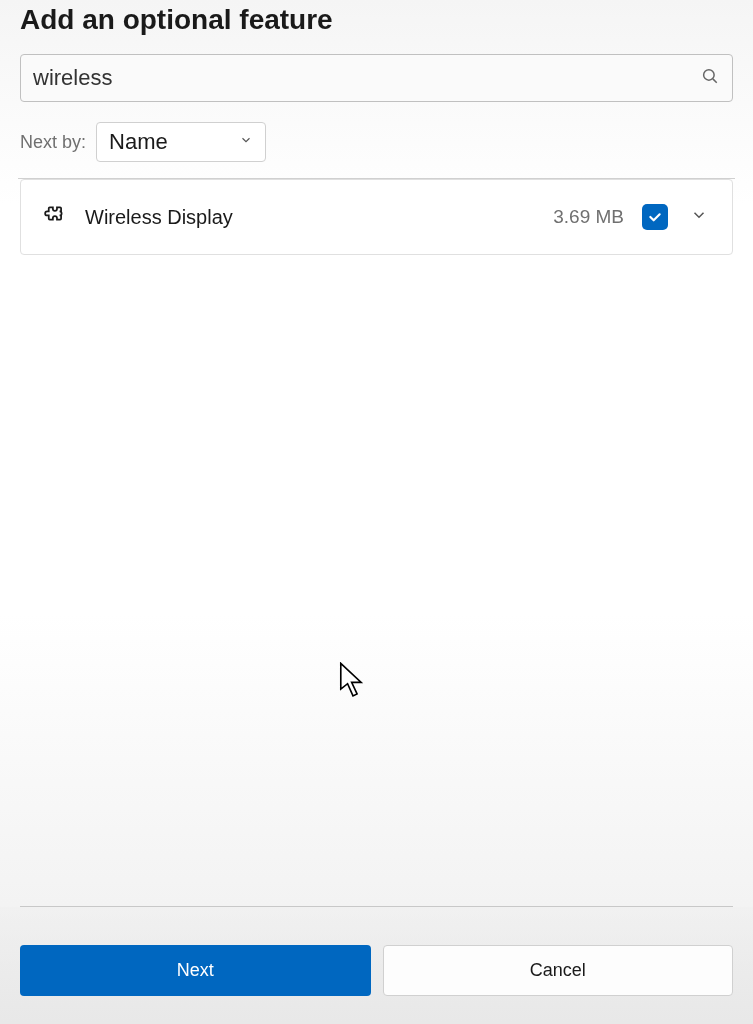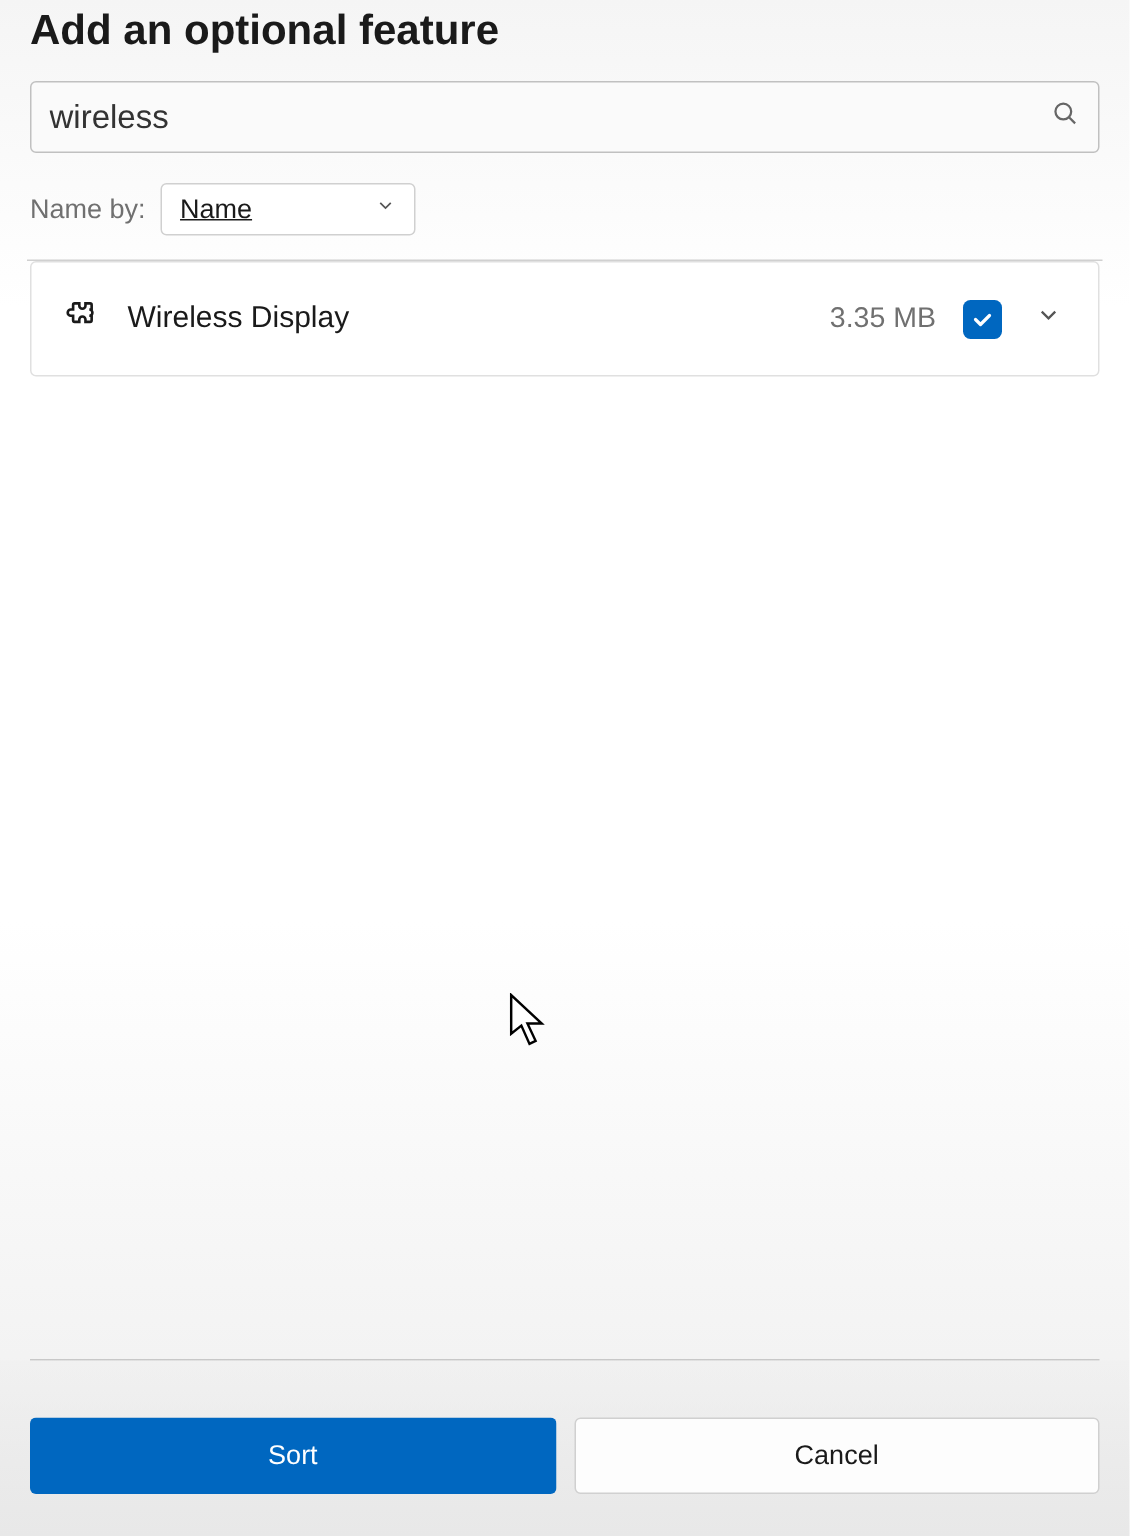--- a/index.html
+++ b/index.html
@@ -67,23 +67,22 @@
       align-items: center;
       justify-content: space-between;
       padding: 6px 12px;
       border: 1px solid #d0d0d0;
       border-radius: 4px;
       background: #ffffff;
       min-width: 170px;
       cursor: pointer;
     }
     .sort-value {
-      font-size: 18px;
-      color: #1a1a1a;
-      text-decoration: underline;
+      font-size: 22px;
+      color: #1a1a1a;
     }
     .result-count {
       font-size: 19px;
       color: #1a1a1a;
       margin-bottom: 10px;
     }
     .divider {
       height: 1px;
       background: #d0d0d0;
       margin: 0 -2px 0 -2px;
@@ -176,21 +175,21 @@
     <input class="search-input" type="text" value="wireless" style="">
     <span class="search-icon">
       <svg width="18" height="18" viewBox="0 0 24 24" fill="none" stroke="currentColor" stroke-width="2">
         <circle cx="10.5" cy="10.5" r="7"></circle>
         <line x1="21" y1="21" x2="15.8" y2="15.8"></line>
       </svg>
     </span>
   </div>
 
   <div class="sort-row">
-    <span class="sort-label">Name by:</span>
+    <span class="sort-label">Next by:</span>
     <div class="sort-dropdown">
       <span class="sort-value">Name</span>
       <span>
         <svg width="14" height="14" viewBox="0 0 24 24" fill="none" stroke="#555" stroke-width="2">
           <polyline points="6 9 12 15 18 9"></polyline>
         </svg>
       </span>
     </div>
   </div>
 
@@ -198,21 +197,21 @@
   <div class="divider"></div>
 
   <div class="feature-card">
     <div class="feature-row">
       <span class="feature-icon">
         <svg width="26" height="26" viewBox="0 0 24 24" fill="none" stroke="currentColor" stroke-width="1.7">
           <path d="M19 11h-1.5a2 2 0 0 0 0-4H19V4a1 1 0 0 0-1-1h-3v1.5a2 2 0 0 1-4 0V3H8a1 1 0 0 0-1 1v3H5.5a2 2 0 0 0 0 4H7v3a1 1 0 0 0 1 1h3v-1.5a2 2 0 1 1 4 0V15h3a1 1 0 0 0 1-1v-3z" transform="translate(0.5 2) scale(0.95)"></path>
         </svg>
       </span>
       <span class="feature-name">Wireless Display</span>
-      <span class="feature-size">3.35 MB</span>
+      <span class="feature-size">3.69 MB</span>
       <span class="feature-checkbox">
         <svg width="16" height="16" viewBox="0 0 24 24" fill="none" stroke="#ffffff" stroke-width="3.2" stroke-linecap="round" stroke-linejoin="round">
           <polyline points="5 12 10 17 19 8"></polyline>
         </svg>
       </span>
       <span class="expand-icon">
         <svg width="18" height="18" viewBox="0 0 24 24" fill="none" stroke="currentColor" stroke-width="2">
           <polyline points="6 9 12 15 18 9"></polyline>
         </svg>
       </span>
@@ -222,15 +221,15 @@
 
 <div class="cursor">
   <svg width="30" height="38" viewBox="0 0 20 28">
     <path d="M1 1 L1 20 L6 16 L10 25 L13 23.5 L9 15 L16 15 Z" fill="#ffffff" stroke="#000000" stroke-width="1.2"></path>
   </svg>
 </div>
 
 <div class="footer-divider"></div>
 
 <div class="footer">
-  <button class="btn btn-primary">Sort</button>
+  <button class="btn btn-primary">Next</button>
   <button class="btn btn-secondary">Cancel</button>
 </div>
 
 </body></html>

